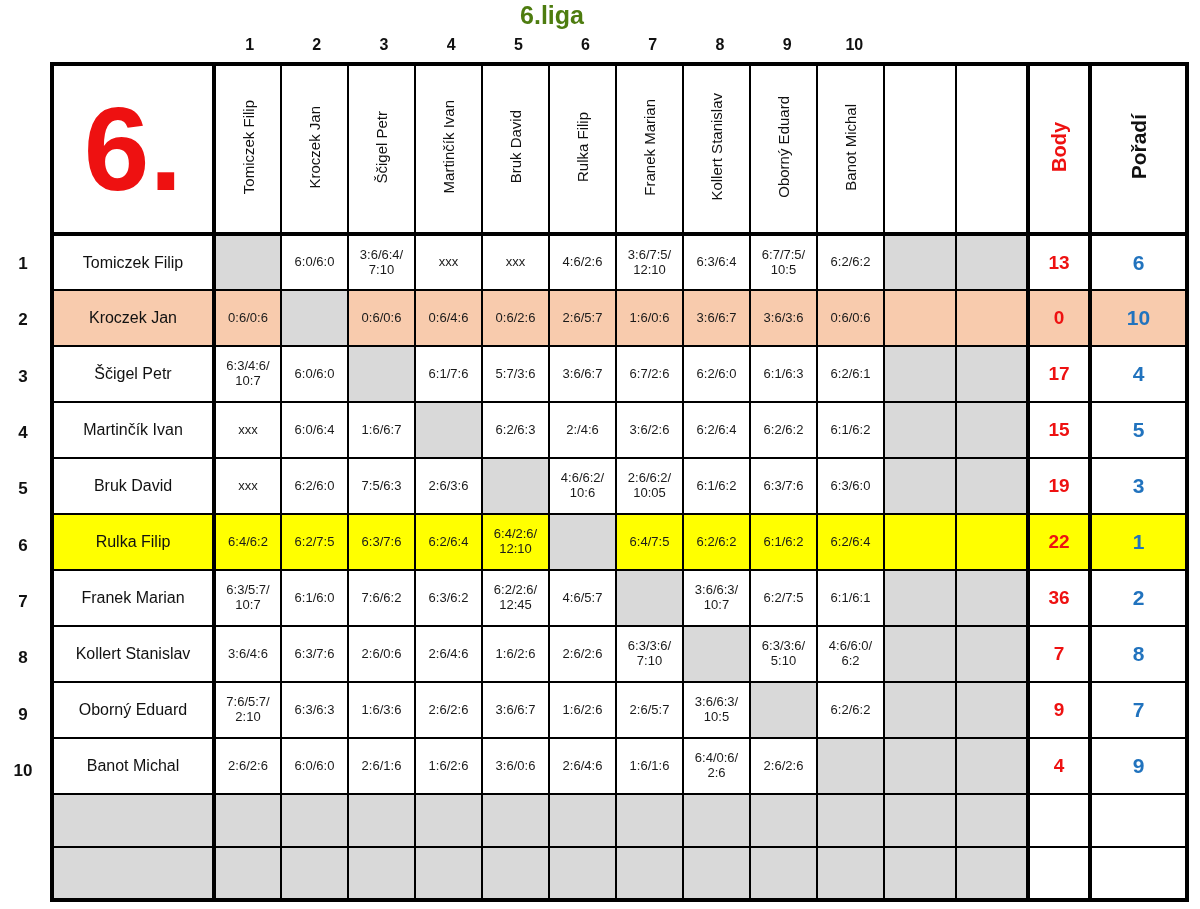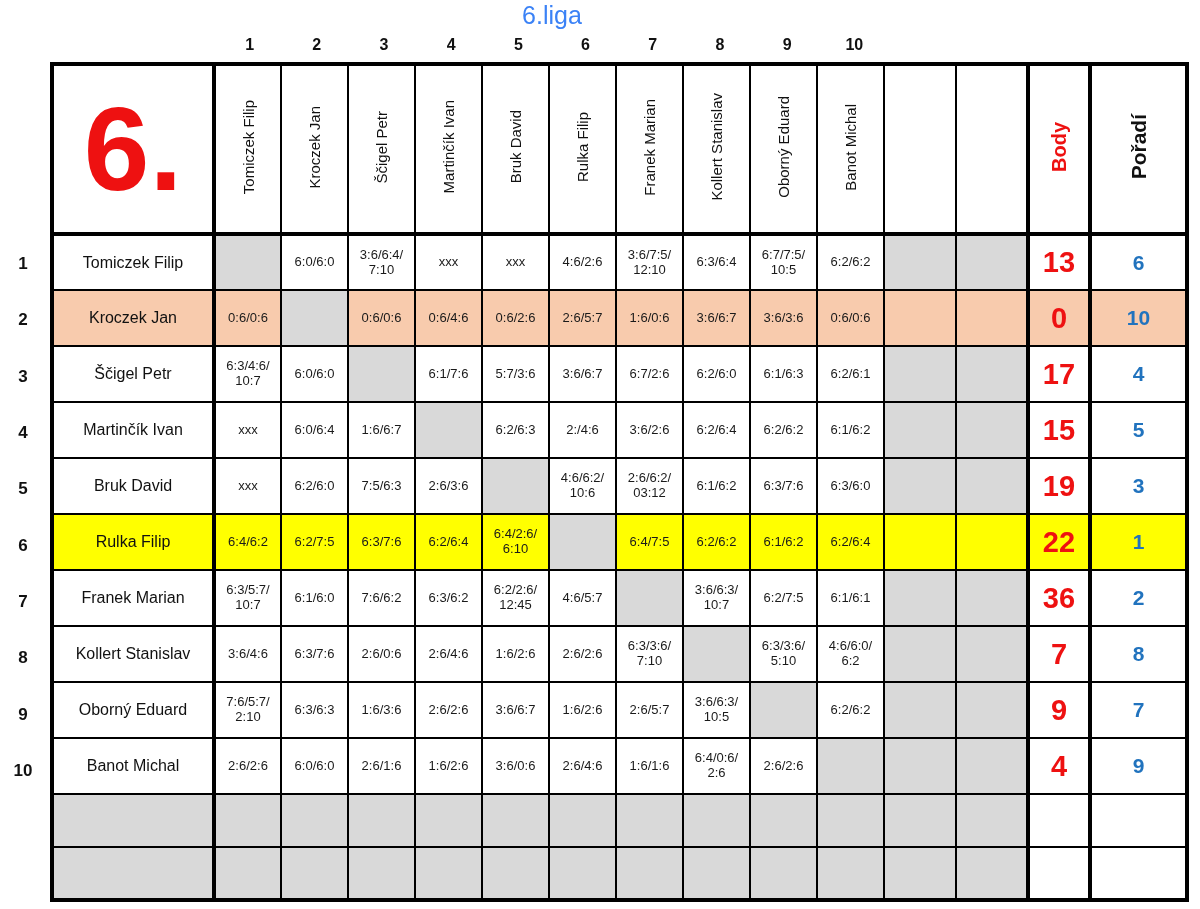--- a/index.html
+++ b/index.html
@@ -7,21 +7,21 @@
   .page {
     position: relative;
     width: 1200px; height: 909px;
     background: #ffffff;
     font-family: "Liberation Sans", sans-serif;
     color: #111;
     overflow: hidden;
   }
   .title {
     position: absolute; top: 1px; left: 216px; width: 672px;
-    text-align: center; font-size: 25px; font-weight: normal; color:#3b82f6;
+    text-align: center; font-size: 25px; font-weight: bold; color:#4d7c0f;
   }
   .col-numbers {
     position: absolute; top: 33px; left: 216px; display: flex;
   }
   .colnum {
     width: 67.2px; text-align: center;
     font-size: 16px; font-weight: bold; line-height: 24px;
   }
   .row-numbers {
     position: absolute; top: 236px; left: 0; width: 46px;
@@ -57,21 +57,21 @@
     color: var(--red, #EE1111);
   }
   .body-header-text { font-weight: bold; font-size: 20px; color: var(--red, #EE1111); }
   .poradi-header-text { font-weight: bold; font-size: 21px; color: #111; }
   td.result { font-size: 13px; white-space: pre-line; line-height: 1.12; color:#1a1a1a; }
   td.name-cell { font-size: 16px; color:#111; }
   td.gray, th.gray { background: var(--gray, #D9D9D9); }
   tr.hl-peach td { background: var(--peach, #F8CBAD); }
   tr.hl-yellow td { background: var(--yellow, #FFFF00); }
   td.diag { background: var(--gray, #D9D9D9) !important; }
-  td.body-val { font-size: 29px; font-weight: bold; color: var(--red, #EE1111); }
+  td.body-val { font-size: 19px; font-weight: bold; color: var(--red, #EE1111); }
   td.poradi-val { font-size: 21px; font-weight: bold; color: var(--blue, #2173BE); }
 </style>
 </head>
 <body>
 
 <div class="page">
   <div class="title">6.liga</div>
   <div class="col-numbers">
       <div class="colnum">1</div>
       <div class="colnum">2</div>
@@ -212,37 +212,37 @@
         <tr class="data-row">
           <td class="name-cell name-col-cell">Bruk David</td>
           <td class="result">xxx</td>
           <td class="result">6:2/6:0</td>
           <td class="result">7:5/6:3</td>
           <td class="result">2:6/3:6</td>
           <td class="result diag"></td>
           <td class="result">4:6/6:2/
 10:6</td>
           <td class="result">2:6/6:2/
-03:12</td>
+10:05</td>
           <td class="result">6:1/6:2</td>
           <td class="result">6:3/7:6</td>
           <td class="result">6:3/6:0</td>
           <td class="gray"></td>
           <td class="gray"></td>
           <td class="body-val body-col">19</td>
           <td class="poradi-val poradi-col">3</td>
         </tr>
         <tr class="data-row hl-yellow">
           <td class="name-cell name-col-cell">Rulka Filip</td>
           <td class="result">6:4/6:2</td>
           <td class="result">6:2/7:5</td>
           <td class="result">6:3/7:6</td>
           <td class="result">6:2/6:4</td>
           <td class="result">6:4/2:6/
-6:10</td>
+12:10</td>
           <td class="result diag"></td>
           <td class="result">6:4/7:5</td>
           <td class="result">6:2/6:2</td>
           <td class="result">6:1/6:2</td>
           <td class="result">6:2/6:4</td>
           <td></td>
           <td></td>
           <td class="body-val body-col">22</td>
           <td class="poradi-val poradi-col">1</td>
         </tr>

